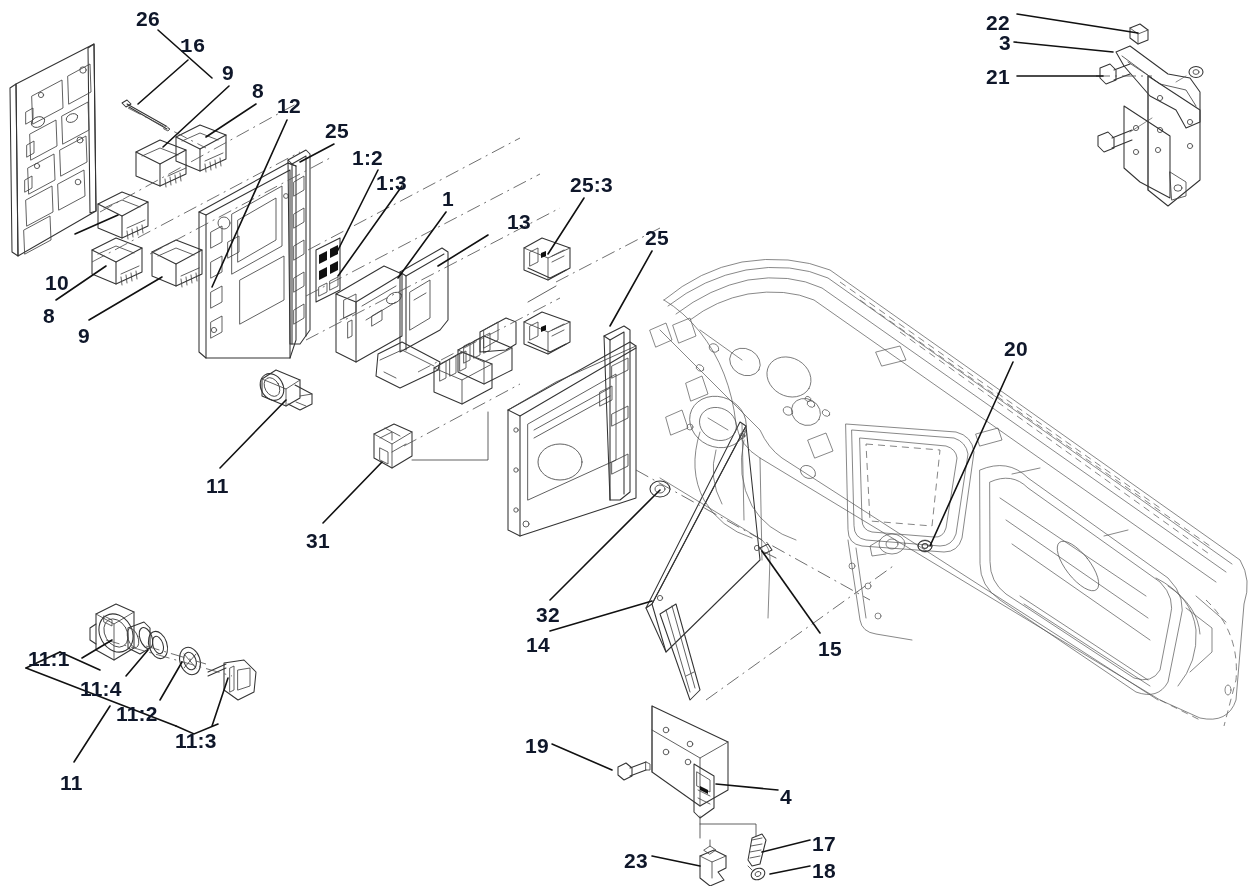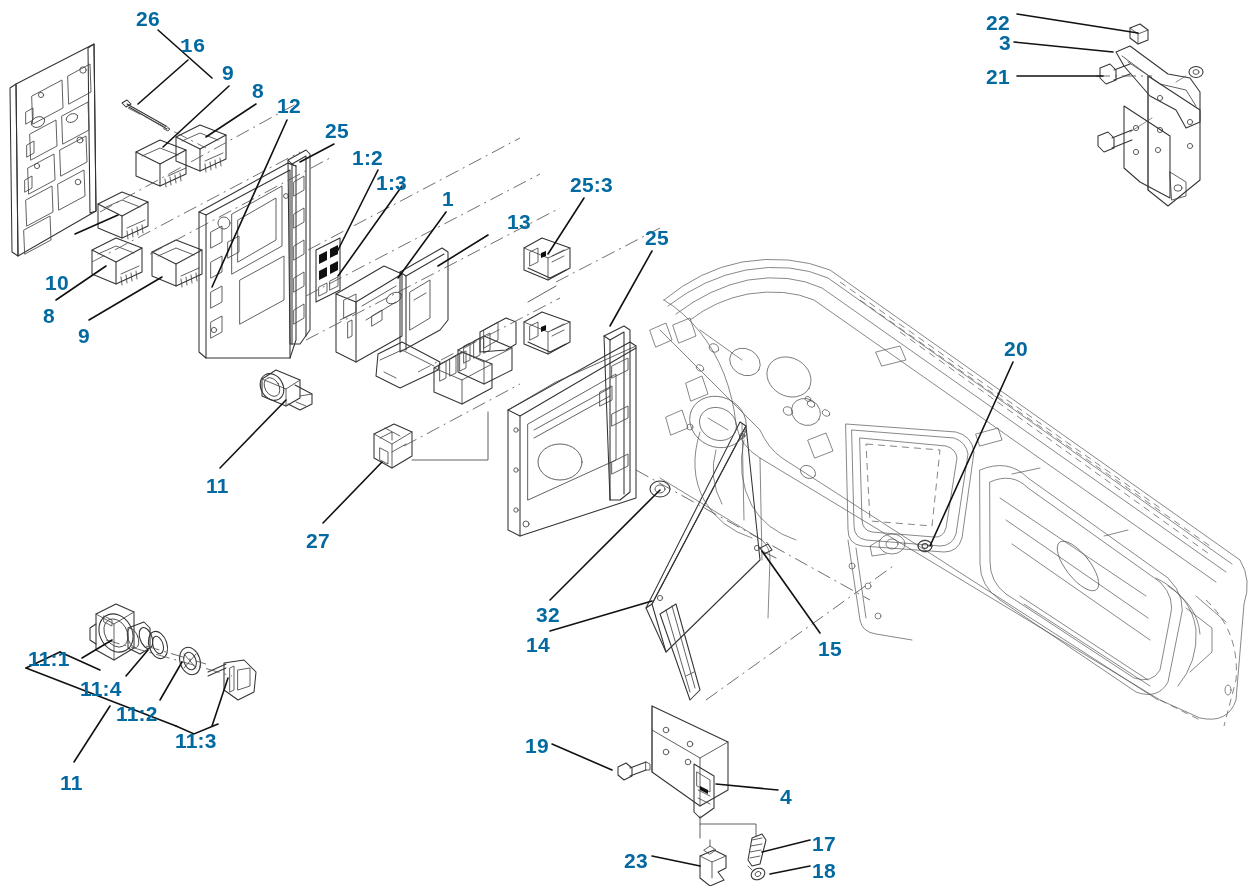--- a/index.html
+++ b/index.html
@@ -20,21 +20,21 @@
     inset:0;
     width:1258px;
     height:886px;
   }
   .callout{
     position:absolute;
     font-family:"Liberation Sans","DejaVu Sans",sans-serif;
     font-weight:700;
     font-size:21px;
     line-height:21px;
-    color:#0369a1;
+    color:#0f172a;
     white-space:nowrap;
     letter-spacing:0.2px;
     user-select:none;
   }
   
   svg{display:block;}
   .lnL{stroke:#111;stroke-width:1.6;fill:none;stroke-linecap:round;}
   .pt{stroke:#333;stroke-width:1.05;fill:none;stroke-linecap:round;stroke-linejoin:round;}
   .pt2{stroke:#444;stroke-width:0.85;fill:none;stroke-linecap:round;stroke-linejoin:round;}
   .thin{stroke:#555;stroke-width:0.7;fill:none;stroke-linecap:round;stroke-linejoin:round;}
@@ -570,21 +570,21 @@
       <div class="callout" style="left: 352px; top: 147px;">1:2</div>
       <div class="callout" style="left: 376px; top: 172px;">1:3</div>
       <div class="callout" style="left: 442px; top: 188px;">1</div>
       <div class="callout" style="left: 483px; top: 211px; margin-left: 24px;">13</div>
       <div class="callout" style="left: 570px; top: 174px;">25:3</div>
       <div class="callout" style="left: 645px; top: 227px;">25</div>
       <div class="callout" style="left: 45px; top: 224px; margin-top: 48px;">10</div>
       <div class="callout" style="left: 43px; top: 305px;">8</div>
       <div class="callout" style="left: 78px; top: 325px;">9</div>
       <div class="callout" style="left: 206px; top: 475px;">11</div>
-      <div class="callout" style="left: 306px; top: 530px;">27</div>
+      <div class="callout" style="left: 306px; top: 530px;">31</div>
       <div class="callout" style="left: 526px; top: 604px; margin-left: 10px;">32</div>
       <div class="callout" style="left: 526px; top: 634px;">14</div>
       <div class="callout" style="left: 818px; top: 638px;">15</div>
       <div class="callout" style="left: 1004px; top: 338px;">20</div>
       <div class="callout" style="left: 525px; top: 735px;">19</div>
       <div class="callout" style="left: 780px; top: 786px;">4</div>
       <div class="callout" style="left: 812px; top: 833px;">17</div>
       <div class="callout" style="left: 812px; top: 860px;">18</div>
       <div class="callout" style="left: 624px; top: 850px;">23</div>
       <div class="callout" style="left: 986px; top: 12px;">22</div>

